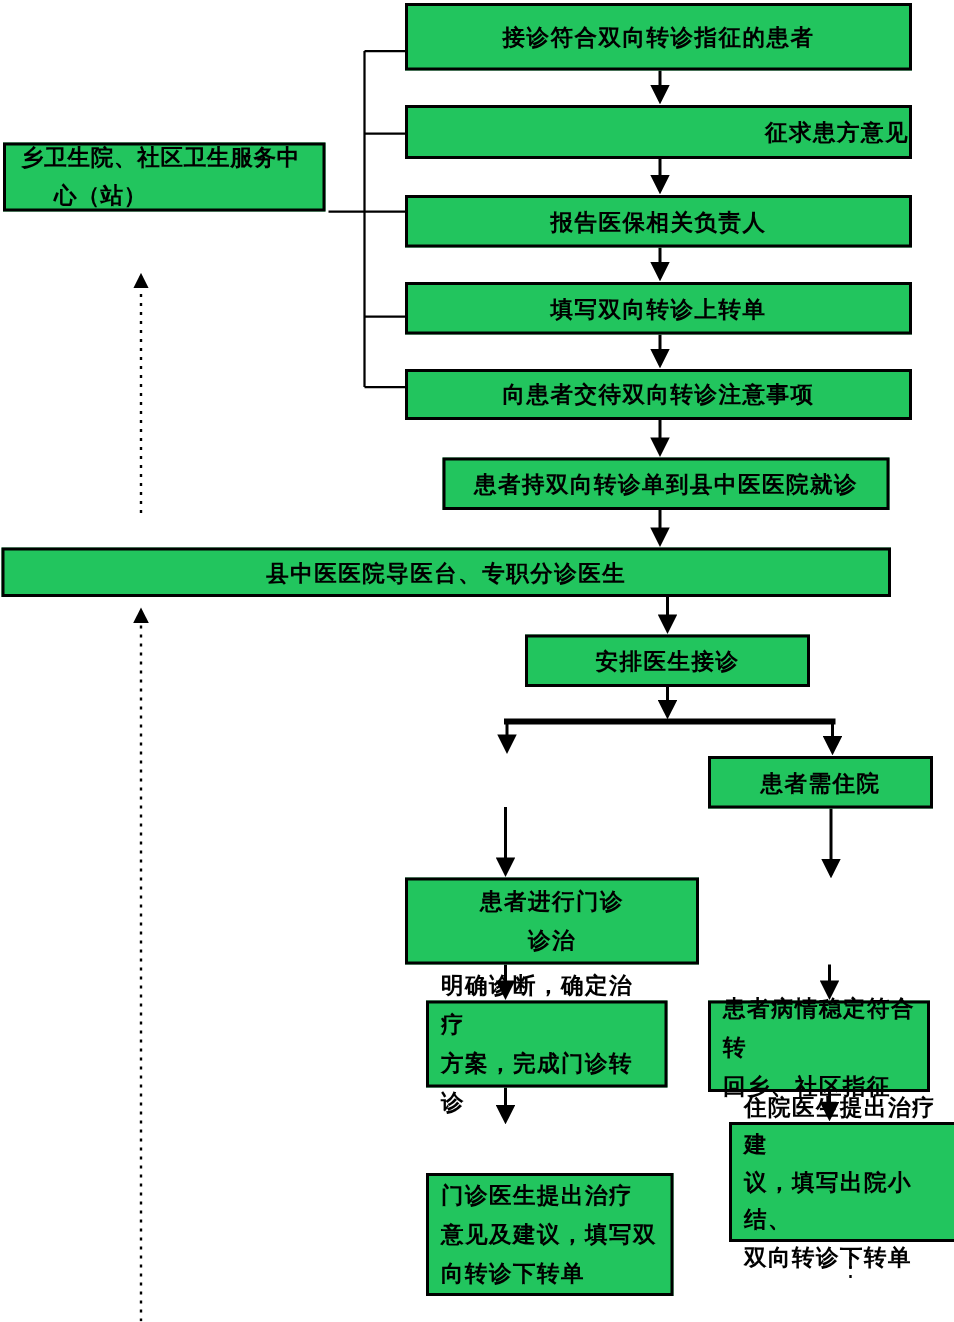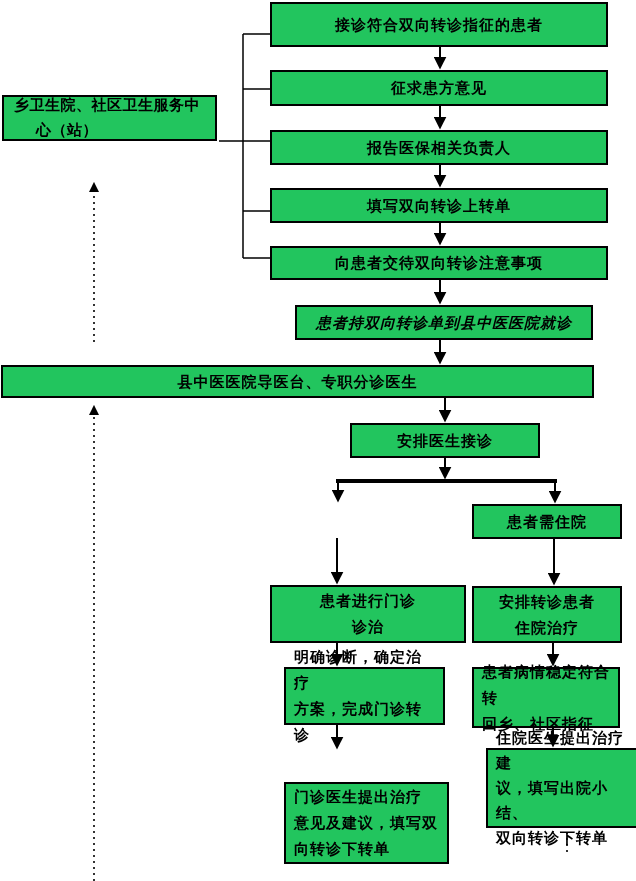--- a/index.html
+++ b/index.html
@@ -85,34 +85,34 @@
   </svg>
 
   <div class="box org" style="left:2px;top:95px;width:215px;height:46px;">
     <span class="ln">乡卫生院、社区卫生服务中</span>
     <span class="ln ln2">心（站）</span>
   </div>
 
   <div class="box" style="left:270px;top:2px;width:338px;height:45px;">
     <span class="ln">接诊符合双向转诊指征的患者</span>
   </div>
-  <div class="box" style="left:270px;top:70px;width:338px;height:36px;">
+  <div class="box" style="left:270px;top:70px;width:338px;height:36px;align-items:flex-end;">
     <span class="ln">征求患方意见</span>
   </div>
   <div class="box" style="left:270px;top:130px;width:338px;height:35px;">
     <span class="ln">报告医保相关负责人</span>
   </div>
   <div class="box" style="left:270px;top:188px;width:338px;height:35px;">
     <span class="ln">填写双向转诊上转单</span>
   </div>
   <div class="box" style="left:270px;top:246px;width:338px;height:34px;">
     <span class="ln">向患者交待双向转诊注意事项</span>
   </div>
 
-  <div class="box" style="left:295px;top:305px;width:298px;height:35px;font-style:italic;">
+  <div class="box" style="left:295px;top:305px;width:298px;height:35px;">
     <span class="ln">患者持双向转诊单到县中医医院就诊</span>
   </div>
 
   <div class="box" style="left:1px;top:365px;width:593px;height:33px;">
     <span class="ln">县中医医院导医台、专职分诊医生</span>
   </div>
 
   <div class="box" style="left:350px;top:423px;width:190px;height:35px;">
     <span class="ln">安排医生接诊</span>
   </div>
@@ -127,24 +127,20 @@
   </div>
   <div class="box left-align" style="left:284px;top:750px;width:165px;height:82px;margin-top:32px;">
     <span class="ln">门诊医生提出治疗</span>
     <span class="ln">意见及建议，填写双</span>
     <span class="ln">向转诊下转单</span>
   </div>
 
   <div class="box" style="left:472px;top:504px;width:150px;height:35px;">
     <span class="ln">患者需住院</span>
   </div>
-  <div class="box" style="left:472px;top:586px;width:150px;height:57px;">
-    <span class="ln">安排转诊患者</span>
-    <span class="ln">住院治疗</span>
-  </div>
   <div class="box left-align" style="left:472px;top:667px;width:148px;height:61px;">
     <span class="ln">患者病情稳定符合转</span>
     <span class="ln">回乡、社区指征</span>
   </div>
   <div class="box left-align" style="left:486px;top:748px;width:162px;height:80px;line-height:25px;">
     <span class="ln">住院医生提出治疗建</span>
     <span class="ln">议，填写出院小结、</span>
     <span class="ln">双向转诊下转单</span>
   </div>
 

